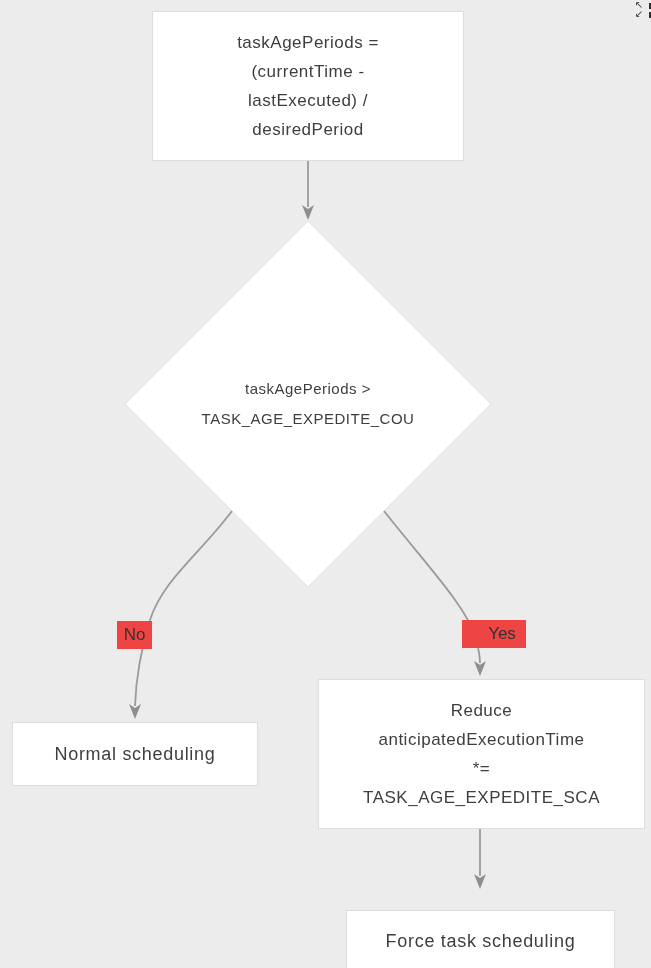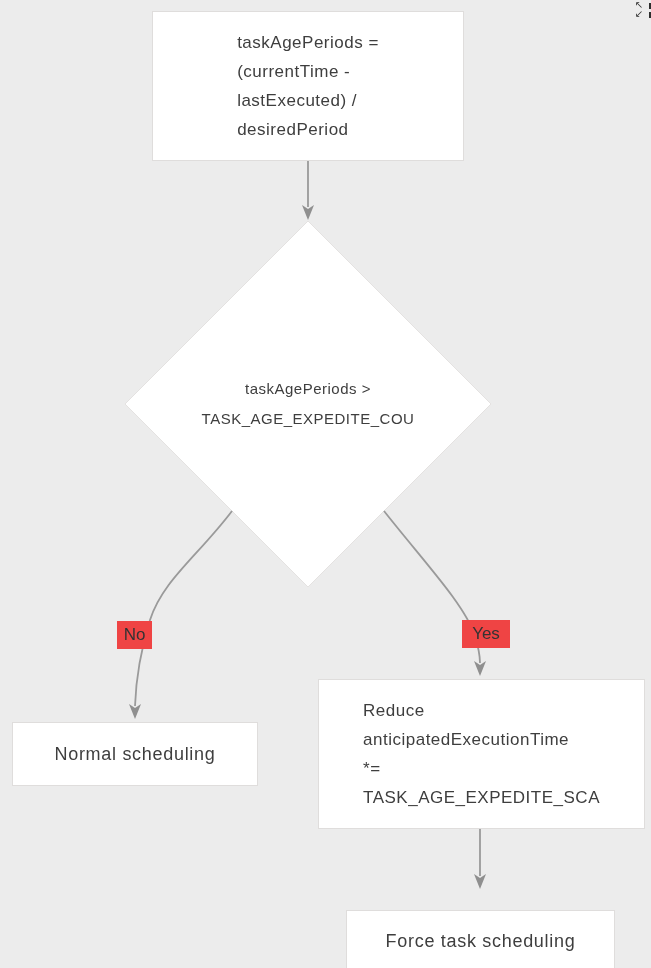--- a/index.html
+++ b/index.html
@@ -22,20 +22,21 @@
   }
   .node {
     position: absolute;
     z-index: 2;
     box-sizing: border-box;
     background: #ffffff;
     border: 1px solid #dfdddc;
     display: flex;
     align-items: center;
     justify-content: center;
+    text-align: center;
     color: #3e3e3e;
     font-size: 17px;
     line-height: 29px;
     letter-spacing: 0.5px;
     white-space: pre-line;
   }
   .node-compute   { left: 152px; top: 11px;  width: 312px; height: 150px; }
   .node-normal    { left: 12px;  top: 722px; width: 246px; height: 64px;  font-size: 18px; letter-spacing: 0.7px; }
   .node-reduce    { left: 318px; top: 679px; width: 327px; height: 150px; }
   .node-force     { left: 346px; top: 890px; width: 269px; height: 62px;  font-size: 18px; letter-spacing: 0.7px; margin-top: 20px; }
@@ -55,21 +56,21 @@
   .edge-label {
     position: absolute;
     z-index: 3;
     background: #ef4444;
     color: #333333;
     font-size: 17px;
     line-height: 28px;
     text-align: center;
   }
   .edge-label-no  { left: 117px; top: 621px; width: 35px; height: 28px; }
-  .edge-label-yes { left: 462px; top: 620px; width: 48px; height: 28px; }
+  .edge-label-yes { left: 462px; top: 620px; width: 48px; height: 28px; padding-left: 16px; }
   .corner-controls {
     position: absolute;
     z-index: 4;
     left: 635px;
     top: 0px;
     width: 16px;
     display: flex;
     flex-direction: column;
     color: #2e2e2e;
     font-family: "DejaVu Sans", sans-serif;

